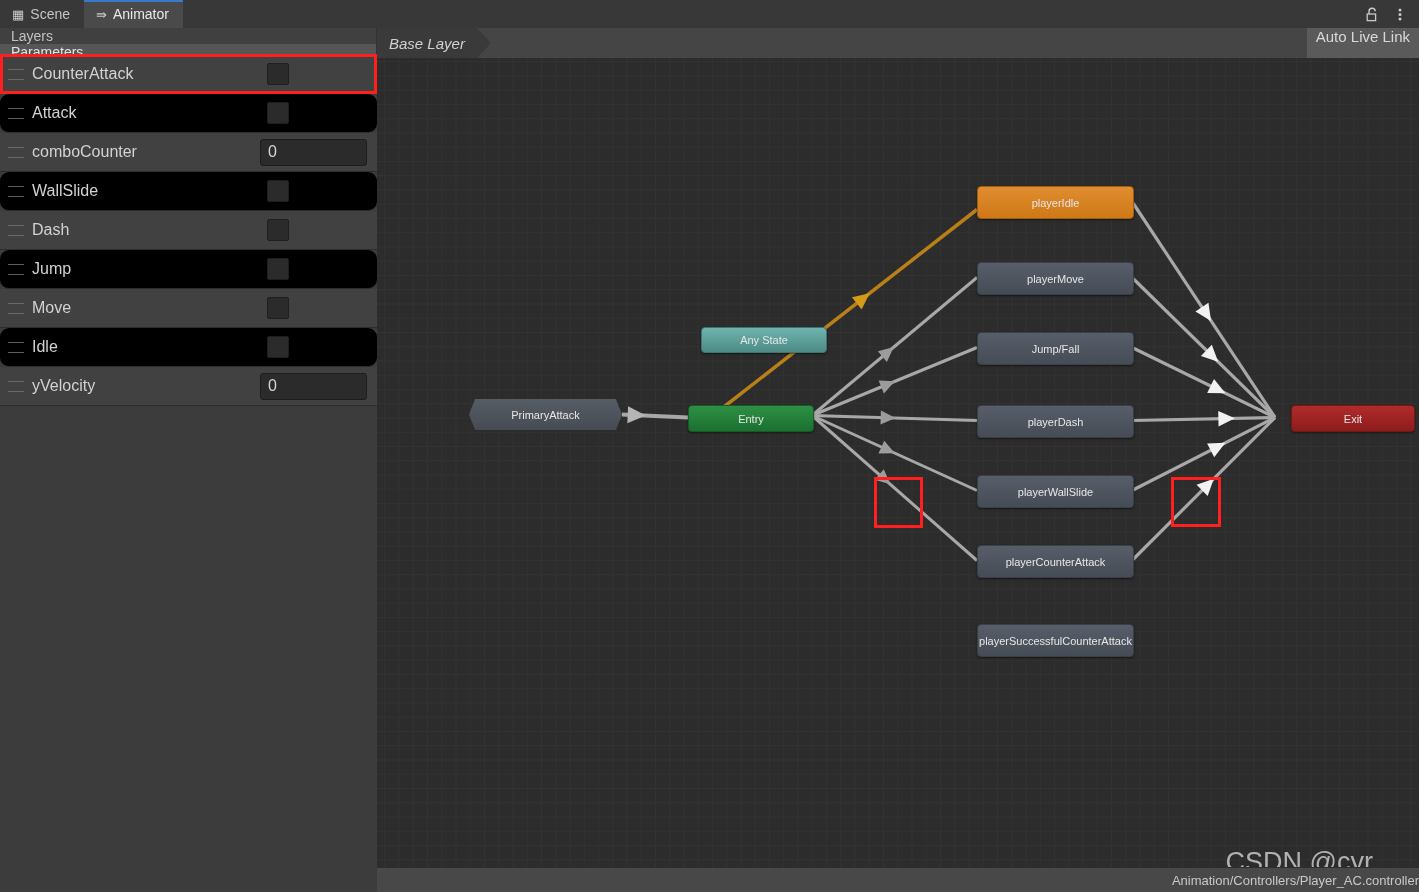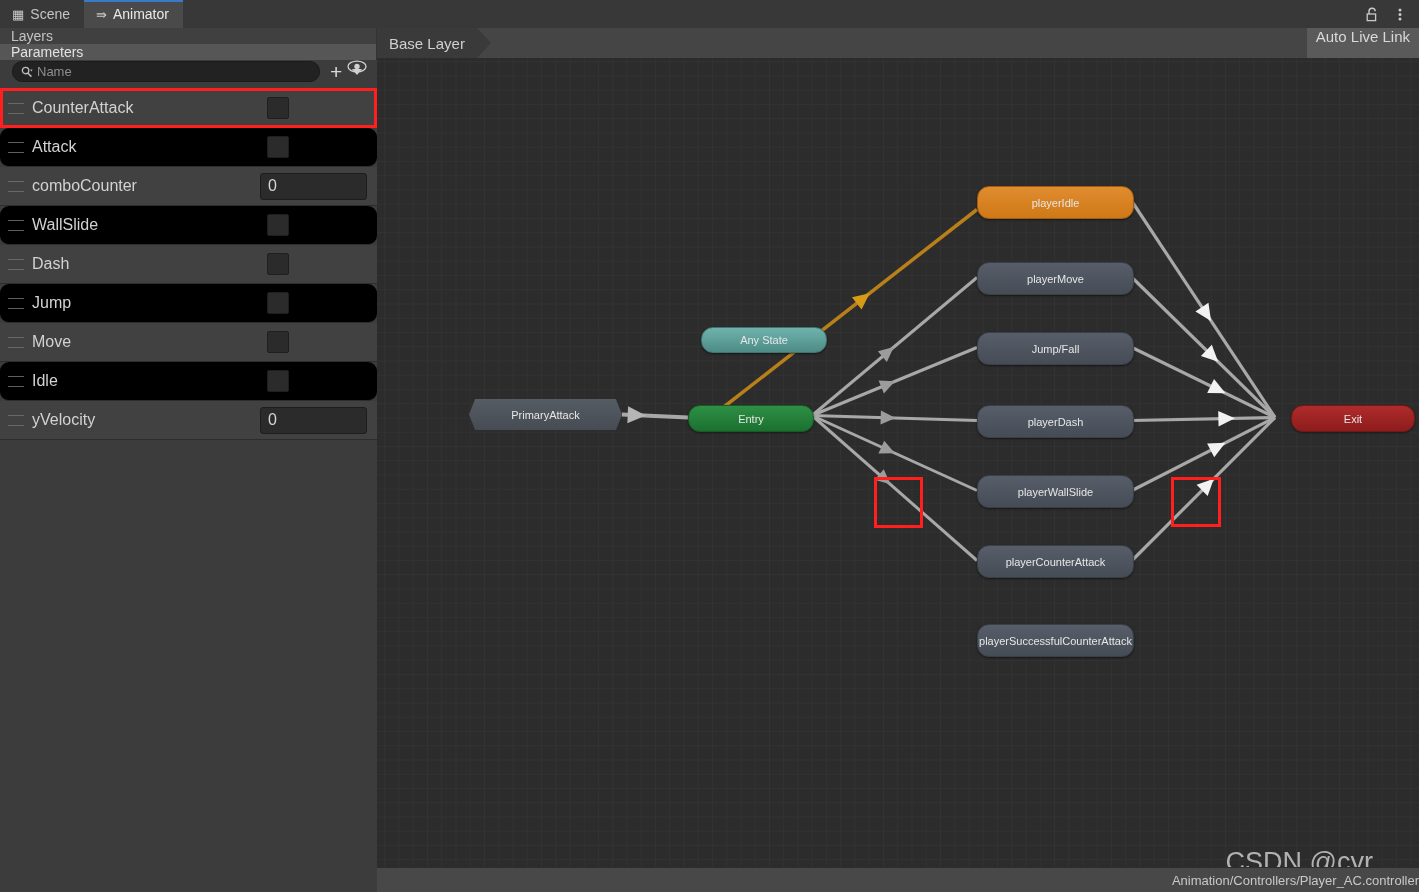--- a/index.html
+++ b/index.html
@@ -108,21 +108,21 @@
   .left-empty { background: #3c3c3c; height: 100%; }
 
   
   .graph-header {
     position: absolute; left: 377px; top: 28px; width: 1042px; height: 30px;
     background: #454545; border-bottom: 1px solid #2b2b2b;
     display: flex; align-items: stretch;
   }
   .breadcrumb {
     display: flex; align-items: center; padding: 0 12px 0 12px;
-    background: #3a3a3a; color: #d0d0d0; font-size: 15px; position: relative;
+    background: #3a3a3a; color: #d0d0d0; font-size: 15px; position: relative; font-style: italic;
   }
   .breadcrumb::after {
     content: ""; position: absolute; right: -14px; top: 0;
     border-top: 15px solid transparent; border-bottom: 15px solid transparent;
     border-left: 14px solid #3a3a3a;
   }
   .live-link {
     margin-left: auto; display: flex; align-items: flex-start; padding: 0 9px;
     background: #5a5a5a; color: #d8d8d8; font-size: 15px; cursor: default;
   }
@@ -138,21 +138,21 @@
     background-size: 14.25px 14.25px, 14.25px 14.25px, 114px 114px, 114px 114px;
     background-position: -7px -11px, -7px -11px, -7px -11px, -7px -11px;
     overflow: hidden;
   }
   .edges { position: absolute; left: 0; top: 0; width: 1042px; height: 834px; }
 
   .node {
     position: absolute; height: 31px;
     display: flex; align-items: center; justify-content: center;
     font-size: 11px; color: #e6e6e6;
-    border-radius: 12px;
+    border-radius: 4px;
     box-shadow: 0 1px 2px rgba(0,0,0,.5);
     cursor: default; user-select: none;
   }
   .node.state {
     background: linear-gradient(#575e69, #464c56);
     border: 1px solid #3a3f48;
   }
   .node.idle {
     background: linear-gradient(#e08d30, #cf7816);
     border: 1px solid #a35d0e;
@@ -236,32 +236,20 @@
         <span>Parameters</span>
       </div>
       <div class="eye-wrap">
         <svg width="20" height="13" viewBox="0 0 20 13">
             <ellipse cx="10" cy="6.5" rx="9" ry="5.4" fill="none" stroke="#cfcfcf" stroke-width="1.3"></ellipse>
             <circle cx="10" cy="6.5" r="2.7" fill="#cfcfcf"></circle>
           </svg>
       </div>
     </div>
 
-    <div class="search-row">
-      <div class="search-box">
-        <svg width="12" height="12" viewBox="0 0 12 12">
-            <circle cx="4.6" cy="4.6" r="3.2" fill="none" stroke="#bdbdbd" stroke-width="1.4"></circle>
-            <path d="M7 7.2 L10.4 10.6" stroke="#bdbdbd" stroke-width="1.5"></path>
-            <path d="M9.2 3.6 l2.4 0 -1.2 1.8 z" fill="#bdbdbd"></path>
-          </svg>
-        <span class="ph">Name</span>
-      </div>
-      <span class="plus-btn">+</span>
-      <span class="caret-btn"></span>
-    </div>
 
     <div class="param-list" id="param-list">
         <div class="param-row">
           <div class="grip"></div>
           <div class="param-name">CounterAttack</div>
           <div class="param-check"></div>
         </div>
         <div class="highlight-box" style="top: -1px;"></div>
         <div class="param-row alt">
           <div class="grip"></div>

